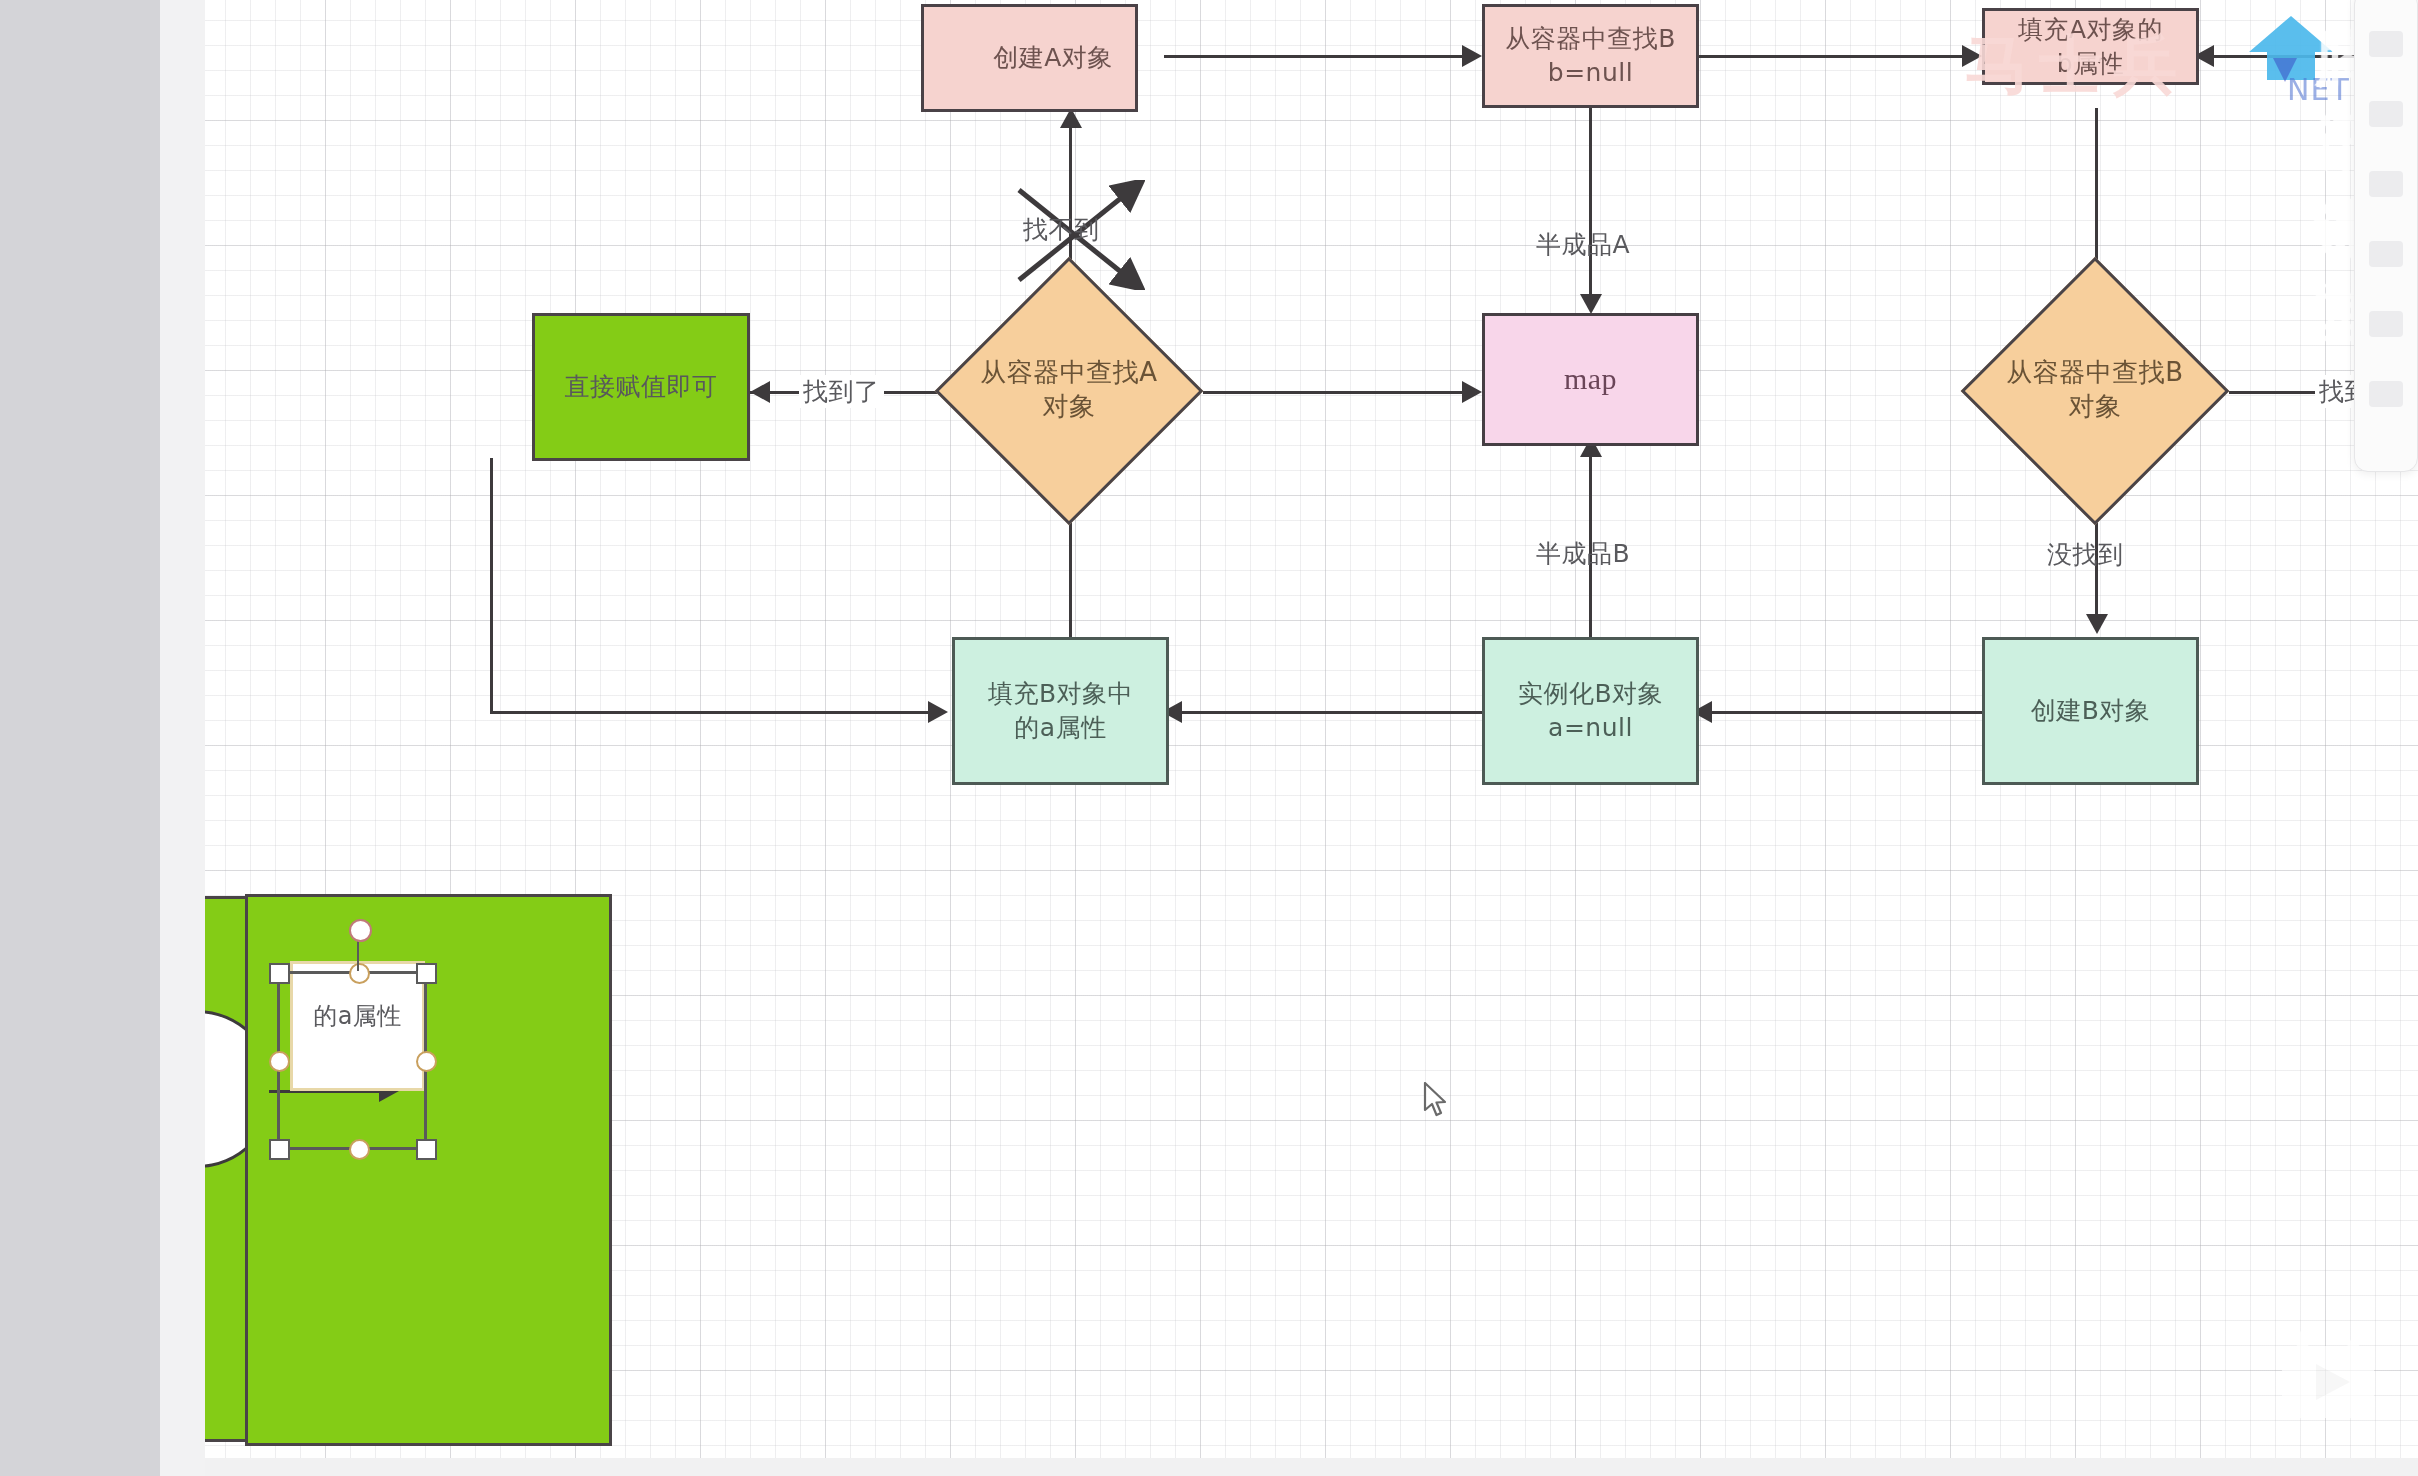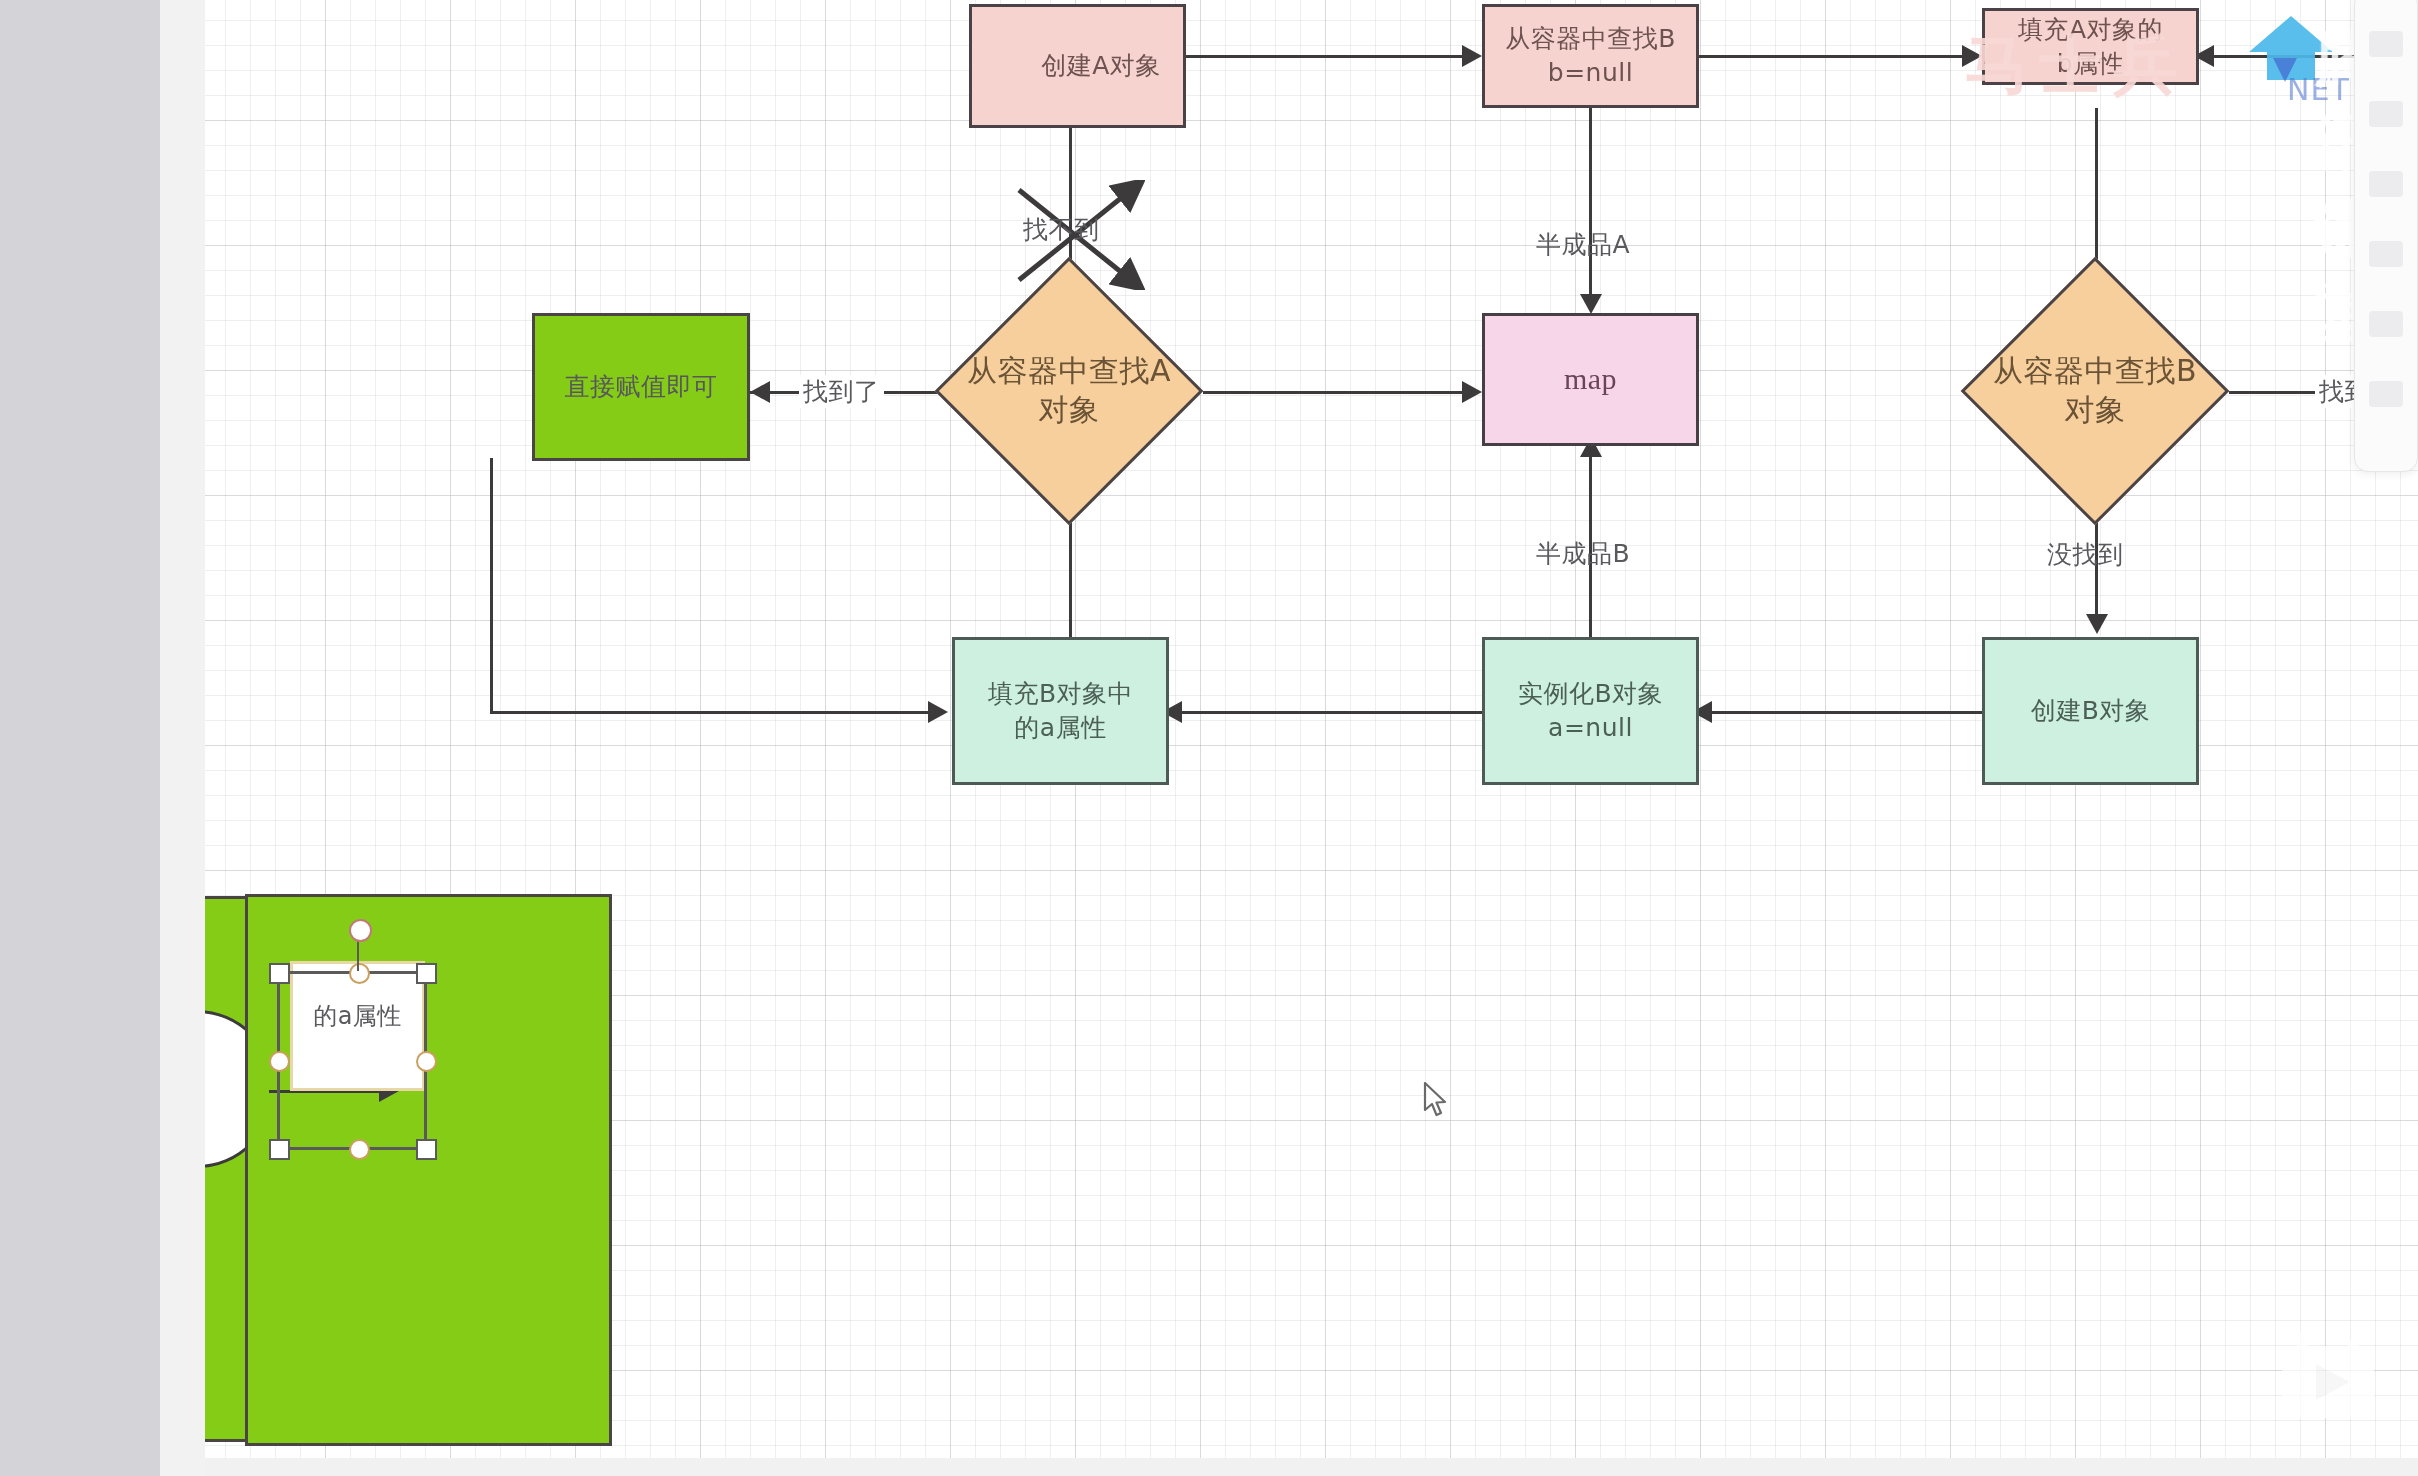--- a/index.html
+++ b/index.html
@@ -40,21 +40,21 @@
   .n-map {background:#f8d6ea;border-color:#463f44;color:#6a4558;font-family:Liberation Serif, serif;}
   .n-green{background:#cdf0e0;border-color:#4d5a55;color:#4c5f57;}
   .n-plain{background:#84cc16;border-color:#4a4447;color:#58585c;}
   .diamond{
     position:absolute;box-sizing:border-box;
     background:#f7cf9c;border:3px solid #4a4447;
     transform:rotate(45deg);
   }
   .diamond-label{
     position:absolute;display:flex;align-items:center;justify-content:center;
-    text-align:center;color:#6a5336;font-size:30px;line-height:1.3;
+    text-align:center;color:#6a5336;font-size:26px;line-height:1.3;
     white-space:pre-line;pointer-events:none;letter-spacing:.5px;
   }
   .edge{position:absolute;background:#3d3a3c;}
   .eh{height:3px;}
   .ev{width:3px;}
   .arw{position:absolute;width:0;height:0;}
   .arw-r{border-top:11px solid transparent;border-bottom:11px solid transparent;border-left:20px solid #3d3a3c;}
   .arw-l{border-top:11px solid transparent;border-bottom:11px solid transparent;border-right:20px solid #3d3a3c;}
   .arw-d{border-left:11px solid transparent;border-right:11px solid transparent;border-top:20px solid #3d3a3c;}
   .arw-u{border-left:11px solid transparent;border-right:11px solid transparent;border-bottom:20px solid #3d3a3c;}
@@ -155,21 +155,21 @@
   <div class="edge eh" style="left:975px;top:711px;width:305px;"></div>
   <div class="arw arw-l" style="left:957px;top:701px;"></div>
 
   <div class="edge ev" style="left:864px;top:505px;height:135px;"></div>
   <div class="arw arw-u" style="left:855px;top:490px;"></div>
 
   <div class="edge ev" style="left:285px;top:458px;height:253px;"></div>
   <div class="edge eh" style="left:285px;top:711px;width:448px;"></div>
   <div class="arw arw-r" style="left:723px;top:701px;"></div>
 
-  <div class="node n-pink" style="left:764px;top:4px;width:217px;height:124px;padding-left:47px;">创建A对象</div>
+  <div class="node n-pink" style="left:716px;top:4px;width:217px;height:108px;padding-left:47px;">创建A对象</div>
 
   <div class="node n-pink" style="left:1277px;top:4px;width:217px;height:104px;">从容器中查找B
 b=null</div>
 
   <div class="node n-pink" style="left:1777px;top:8px;width:217px;height:77px;">填充A对象的
 b属性</div>
 
   <div class="node n-map" style="left:1277px;top:313px;width:217px;height:133px;font-size:30px;">map</div>
 
   <div class="node n-plain" style="left:327px;top:313px;width:218px;height:148px;">直接赋值即可</div>

